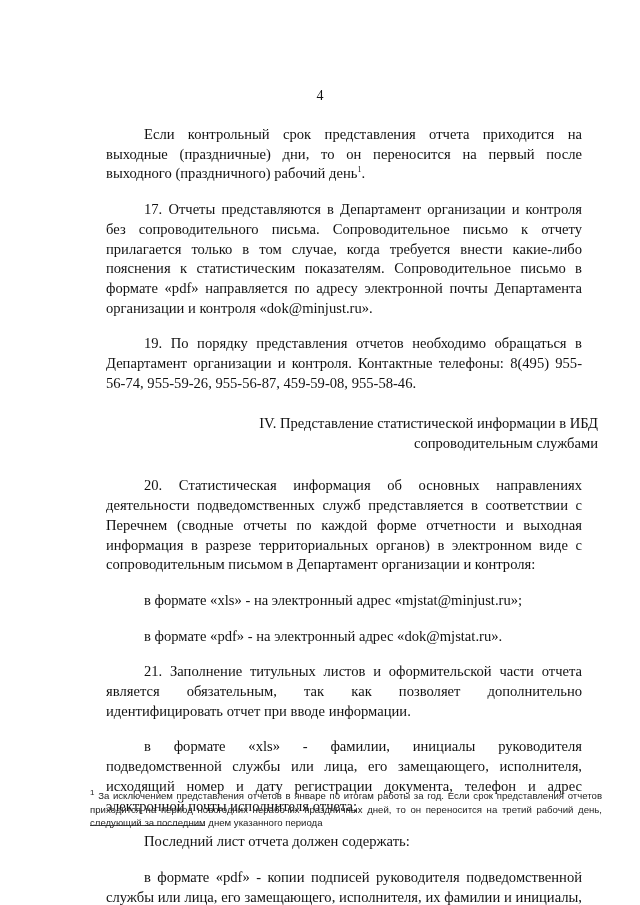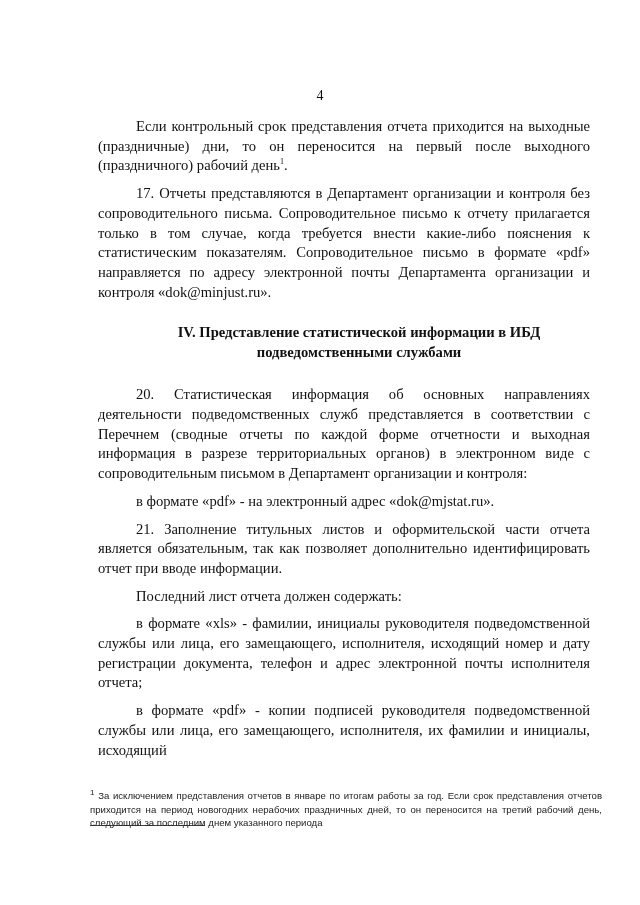--- a/index.html
+++ b/index.html
@@ -10,23 +10,23 @@
       font-family: "Liberation Serif", "DejaVu Serif", serif;
     }
     .pnum {
       position: absolute; top: 88px; left: 0; width: 640px; text-align: center;
       font-size: 14px;
     }
     .body {
       position: absolute; left: 90px; top: 109px; width: 508px;
       font-size: 14.6px; line-height: 19.7px; text-align: justify;
     }
-    .body p { margin: 8px; text-indent: 38px; }
+    .body p { margin: 16px; text-indent: 38px; }
     .heading {
-      font-weight: bold; text-align: center; text-indent: 0 !important;
+      font-weight: normal; text-align: right; text-indent: 0 !important;
       margin: 20px 0 23px 0 !important; line-height: 20px;
       padding-left: 30px;
     }
     sup { font-size: 8px; line-height: 0; }
     .link { }
     .fn-rule {
       position: absolute; left: 90px; top: 825px; width: 115px; height: 0;
       border-top: 1px solid #444;
     }
     .footnote {
@@ -39,29 +39,31 @@
 <body>
 
 <div class="page">
   <div class="pnum">4</div>
 
   <div class="body">
     <p><span>Если контрольный срок представления отчета приходится на выходные (праздничные) дни, то он переносится на первый после выходного (праздничного) рабочий день</span><sup>1</sup><span>.</span></p>
 
     <p><span>17. Отчеты представляются в Департамент организации и контроля без сопроводительного письма. Сопроводительное письмо к отчету прилагается только в том случае, когда требуется внести какие-либо пояснения к статистическим показателям. Сопроводительное письмо в формате «pdf» направляется по адресу электронной почты Департамента организации и контроля «</span><span class="link">dok@minjust.ru</span><span>».</span></p>
 
+    <p>19. По порядку представления отчетов необходимо обращаться в Департамент организации и контроля. Контактные телефоны: 8(495) 955-56-74, 955-59-26, 955-56-87, 459-59-08, 955-58-46.</p>
 
     <p class="heading">
       <span>IV. Представление статистической информации в ИБД</span><br>
-      <span>подведомственными службами</span>
+      <span>сопроводительным службами</span>
     </p>
 
     <p>20. Статистическая информация об основных направлениях деятельности подведомственных служб представляется в соответствии с Перечнем (сводные отчеты по каждой форме отчетности и выходная информация в разрезе территориальных органов) в электронном виде с сопроводительным письмом в Департамент организации и контроля:</p>
+    <p>в формате «xls» - на электронный адрес «mjstat@minjust.ru»;</p>
     <p>в формате «pdf» - на электронный адрес «dok@mjstat.ru».</p>
     <p>21. Заполнение титульных листов и оформительской части отчета является обязательным, так как позволяет дополнительно идентифицировать отчет при вводе информации.</p>
+    <p>в формате «xls» - фамилии, инициалы руководителя подведомственной службы или лица, его замещающего, исполнителя, исходящий номер и дату регистрации документа, телефон и адрес электронной почты исполнителя отчета;</p>
     <p>Последний лист отчета должен содержать:</p>
-    <p>в формате «xls» - фамилии, инициалы руководителя подведомственной службы или лица, его замещающего, исполнителя, исходящий номер и дату регистрации документа, телефон и адрес электронной почты исполнителя отчета;</p>
     <p>в формате «pdf» - копии подписей руководителя подведомственной службы или лица, его замещающего, исполнителя, их фамилии и инициалы, исходящий</p>
   </div>
 
   <div class="fn-rule"></div>
   <div class="footnote"><sup>1</sup> <span>За исключением представления отчетов в январе по итогам работы за год. Если срок представления отчетов приходится на период новогодних нерабочих праздничных дней, то он переносится на третий рабочий день, следующий за последним днем указанного периода</span></div>
 </div>
 
 </body></html>

